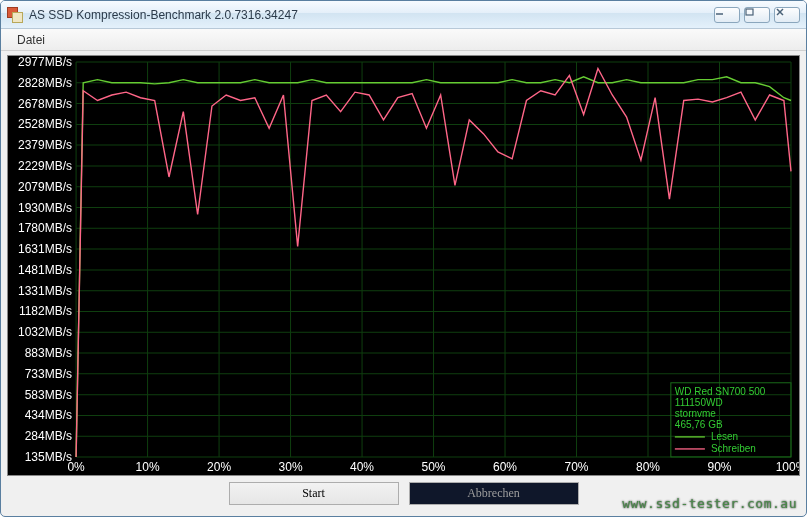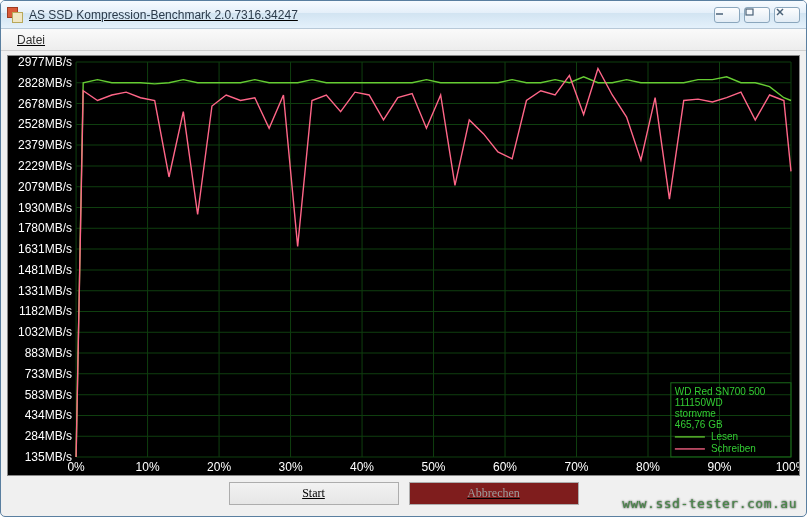--- a/index.html
+++ b/index.html
@@ -1,34 +1,34 @@
 <!DOCTYPE html>
 <html><head>
 <meta charset="utf-8">
 <style>
   * { margin: 0; padding: 0; box-sizing: border-box; }
   body { font-family: "Segoe UI", Tahoma, sans-serif; font-size: 12px; background: #fff; width: 807px; height: 517px; overflow: hidden; position: relative; }
-  .window { border: 1px solid #5a7fa0; border-radius: 5px; width: 807px; height: 517px; background: #f0f0f0; display: flex; flex-direction: column; text-decoration: underline; }
+  .window { border: 1px solid #5a7fa0; border-radius: 5px; width: 807px; height: 517px; background: #f0f0f0; display: flex; flex-direction: column; }
   .titlebar { height: 28px; background: linear-gradient(to bottom, #f7fbff 0%, #e4eff9 45%, #d2e4f2 46%, #e4f1fb 100%); border-bottom: 1px solid #b8c9d8; display: flex; align-items: center; padding: 0 6px; border-radius: 4px 4px 0 0; }
   .titlebar-icon { width: 16px; height: 16px; margin-right: 6px; display: inline-block; position: relative; }
   .titlebar-icon::before { content: ""; position: absolute; left: 0; top: 0; width: 9px; height: 9px; background: #d95b3a; border: 1px solid #a03c22; }
   .titlebar-icon::after { content: ""; position: absolute; left: 5px; top: 5px; width: 9px; height: 9px; background: #f0e6c4; border: 1px solid #b8a85a; }
   .title-text { color: #2b3a4a; flex: 1; font-size: 12px; }
   .win-controls { display: flex; gap: 4px; }
   .win-btn { width: 26px; height: 16px; border: 1px solid #8aa6bd; border-radius: 3px; background: linear-gradient(#fdfdfe, #e2ecf5); display: flex; align-items: center; justify-content: center; font-size: 10px; color: #4a6278; cursor: default; }
   .menubar { height: 22px; background: linear-gradient(#fafafa, #ededed); border-bottom: 1px solid #d0d0d0; display: flex; align-items: center; padding: 0 8px; }
   .menu-item { padding: 2px 8px; color: #333; cursor: default; }
   .content { flex: 1; padding: 4px 6px 6px 6px; display: flex; flex-direction: column; }
   .chart-wrap { flex: 1; position: relative; background: #000; border: 1px solid #888; }
   svg { width: 100%; height: 100%; display: block; }
   .axis-label { font: 12px Arial, sans-serif; fill: #fff; text-anchor: end; }
   .x-axis-label { text-anchor: middle; }
   .btn-row { height: 34px; display: flex; align-items: center; justify-content: center; gap: 10px; background: #f0f0f0; }
   .btn { width: 170px; height: 23px; border: 1px solid #adadad; background: linear-gradient(#f2f2f2, #e6e6e6); font: 12px "Segoe UI"; display: flex; align-items: center; justify-content: center; cursor: default; }
-  .btn.disabled { color: #9e9e9e; background: #7f1d1d; }
+  .btn.disabled { color: #9e9e9e; background: #0f172a; }
   .watermark { position: absolute; right: 10px; bottom: 6px; color: #4a8a4a; font: 13px Consolas, monospace; letter-spacing: 0.5px; text-shadow: 0 0 2px #000; padding-left: 8px; }
 </style>
 </head>
 <body>
 
 <div class="window">
   <div class="titlebar">
     <span class="titlebar-icon"></span>
     <span class="title-text">AS SSD Kompression-Benchmark 2.0.7316.34247</span>
     <div class="win-controls">

